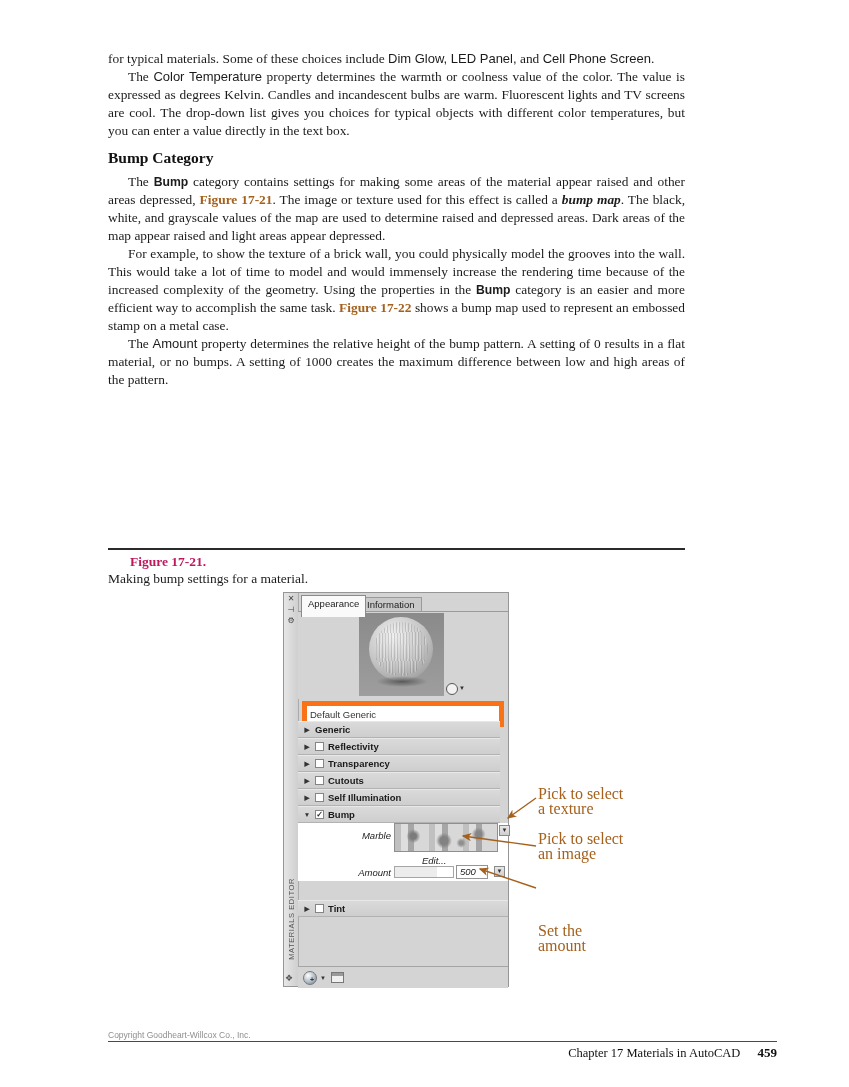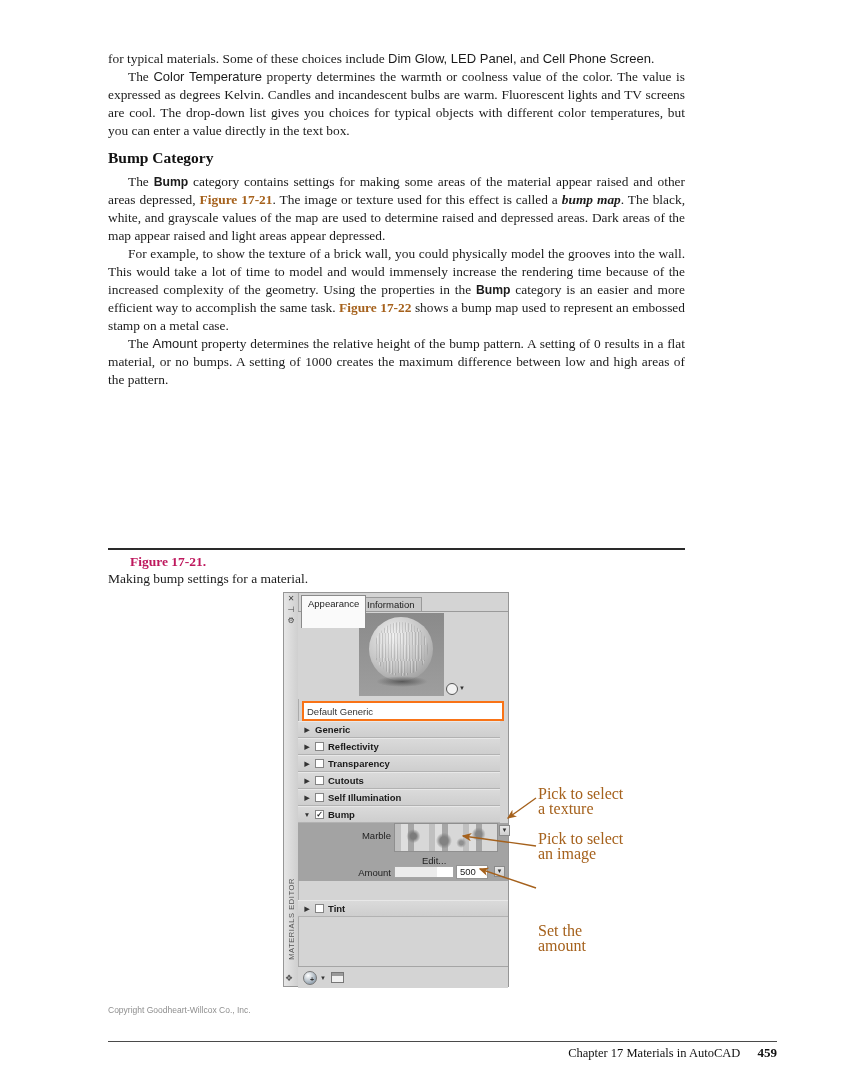--- a/index.html
+++ b/index.html
@@ -28,55 +28,55 @@
          font-family:"Liberation Sans",sans-serif;}
   .strip{position:absolute;left:0;top:0;bottom:0;width:14px;
          background:linear-gradient(90deg,#e6e6e6,#cfcfcf);border-right:1px solid #ababab;}
   .strip-icon{width:14px;text-align:center;font-size:8px;line-height:11px;color:#444;cursor:default;}
   .strip-label{position:absolute;left:3px;bottom:26px;writing-mode:vertical-rl;transform:rotate(180deg);
                font-size:7.5px;letter-spacing:0.6px;color:#555;}
   .strip-bottom-icon{position:absolute;left:1px;bottom:3px;font-size:9px;color:#555;}
 
   .tabbar{position:absolute;left:14px;top:2px;right:0;height:17px;}
   .tab{position:absolute;font-size:9.5px;color:#222;padding:0 6px;box-sizing:border-box;}
-  .tab.active{left:3px;top:0;height:33px;line-height:15px;background:#fafafa;
+  .tab.active{left:3px;top:0;height:22px;line-height:15px;background:#fafafa;
               border:1px solid #8a8a8a;border-bottom:none;z-index:2;}
   .tab.inactive{left:62px;top:2px;height:15px;line-height:13px;background:#c9c9c9;
                 border:1px solid #9a9a9a;border-bottom:none;}
   .tab-underline{position:absolute;left:14px;top:18px;right:0;border-top:1px solid #9a9a9a;}
 
   .preview{position:absolute;left:14px;top:19px;right:0;height:87px;background:#d4d4d4;}
   .preview-img{position:absolute;left:61px;top:1px;width:85px;height:83px;
                background:linear-gradient(#8a8a8a,#9e9e9e);overflow:hidden;}
   .sphere{position:absolute;left:10px;top:4px;width:64px;height:64px;border-radius:50%;
           background:radial-gradient(circle at 38% 30%,#eeeeee,#c4c4c4 52%,#989898 88%);}
   .sphere::after{content:"";position:absolute;inset:5px;border-radius:50%;
           background:repeating-linear-gradient(88deg,rgba(80,80,80,.20) 0 1px,transparent 1px 3px),
                      repeating-linear-gradient(94deg,rgba(255,255,255,.28) 0 1px,transparent 1px 4px);}
   .sphere-shadow{position:absolute;left:17px;top:63px;width:52px;height:11px;border-radius:50%;
           background:radial-gradient(ellipse,rgba(35,35,35,.55),rgba(35,35,35,0) 70%);}
   .preview-dd{position:absolute;left:148px;top:71px;width:10px;height:10px;border-radius:50%;
           border:1px solid #555;background:#f2f2f2;}
   .preview-dd-arrow{position:absolute;left:161px;top:73px;font-size:6px;color:#333;}
 
   .name-field{position:absolute;left:18px;top:108px;width:202px;height:14px;box-sizing:border-box;
-          background:#fff;border:2px solid #f97316;font-family:"Liberation Sans",sans-serif;
+          background:#fff;border:5px solid #f97316;font-family:"Liberation Sans",sans-serif;
           font-size:9.5px;color:#333;padding:8px 3px;}
 
   #category-list{position:absolute;left:14px;top:128px;right:8px;}
   .cat-row{height:17px;box-sizing:border-box;display:flex;align-items:center;gap:4px;
            padding-left:5px;background:linear-gradient(#dadada,#cecece);
            border-top:1px solid #e8e8e8;border-bottom:1px solid #b2b2b2;
            font-size:9.5px;font-weight:bold;color:#1a1a1a;}
   .cat-arrow{font-size:6.5px;color:#333;width:8px;text-align:center;}
   .cat-check{width:9px;height:9px;box-sizing:border-box;border:1px solid #858585;background:#fff;
              font-size:8px;line-height:8px;text-align:center;color:#222;}
   .tint-row{position:absolute;left:14px;top:288px;right:0;margin-top:19px;}
 
-  .bump-settings{position:absolute;left:14px;top:230px;right:0;height:58px;background:#a3a3a3;font-size:9.5px;}
+  .bump-settings{position:absolute;left:14px;top:230px;right:0;height:58px;background:#ffffff;font-size:9.5px;font-style:italic;}
   .marble-label{position:absolute;left:13px;top:7px;width:80px;text-align:right;color:#222;}
   .swatch{position:absolute;left:96px;top:0;width:104px;height:29px;border:1px solid #8f8f8f;box-sizing:border-box;
           background-color:#cccccc;
           background-image:
             radial-gradient(circle at 18% 45%,#7c7c7c 3px,transparent 7px),
             radial-gradient(circle at 48% 62%,#828282 4px,transparent 8px),
             radial-gradient(circle at 82% 38%,#868686 3px,transparent 7px),
             radial-gradient(circle at 65% 70%,#909090 2px,transparent 5px),
             repeating-linear-gradient(90deg,#c0c0c0 0 6px,#dedede 6px 13px,#a6a6a6 13px 19px,#d8d8d8 19px 34px);}
   .mini-dd{position:absolute;width:11px;height:11px;box-sizing:border-box;background:linear-gradient(#e8e8e8,#cfcfcf);
@@ -100,21 +100,21 @@
                  border:1px solid #777;background:#f0f0f0;}
   .tb-panel-icon::before{content:"";position:absolute;left:0;top:0;right:0;height:3px;background:#9a9a9a;}
 
   
   .ann{position:absolute;left:538px;color:#a5611c;font-size:16px;line-height:14.5px;}
   #ann-texture{top:787px;} #ann-image{top:832px;} #ann-amount{top:924px;}
   .arrows{position:absolute;left:440px;top:770px;width:200px;height:140px;pointer-events:none;}
 
   
   .footer-rule{position:absolute;left:108px;top:1041px;width:669px;border-top:1px solid #4a4a4a;}
-  .footer-left{position:absolute;left:108px;top:1005px;font-family:"Liberation Sans",sans-serif;
+  .footer-left{position:absolute;left:108px;top:1030px;font-family:"Liberation Sans",sans-serif;
                font-size:8.5px;color:#8f8f8f;}
   .footer-right{position:absolute;top:1045px;right:72px;font-size:12.5px;color:#111;white-space:nowrap;}
   .footer-right .chap{}
   .footer-right .pagenum{font-weight:bold;margin-left:14px;font-size:13px;}
 </style>
 </head>
 <body>
 
 <div class="page">
 

